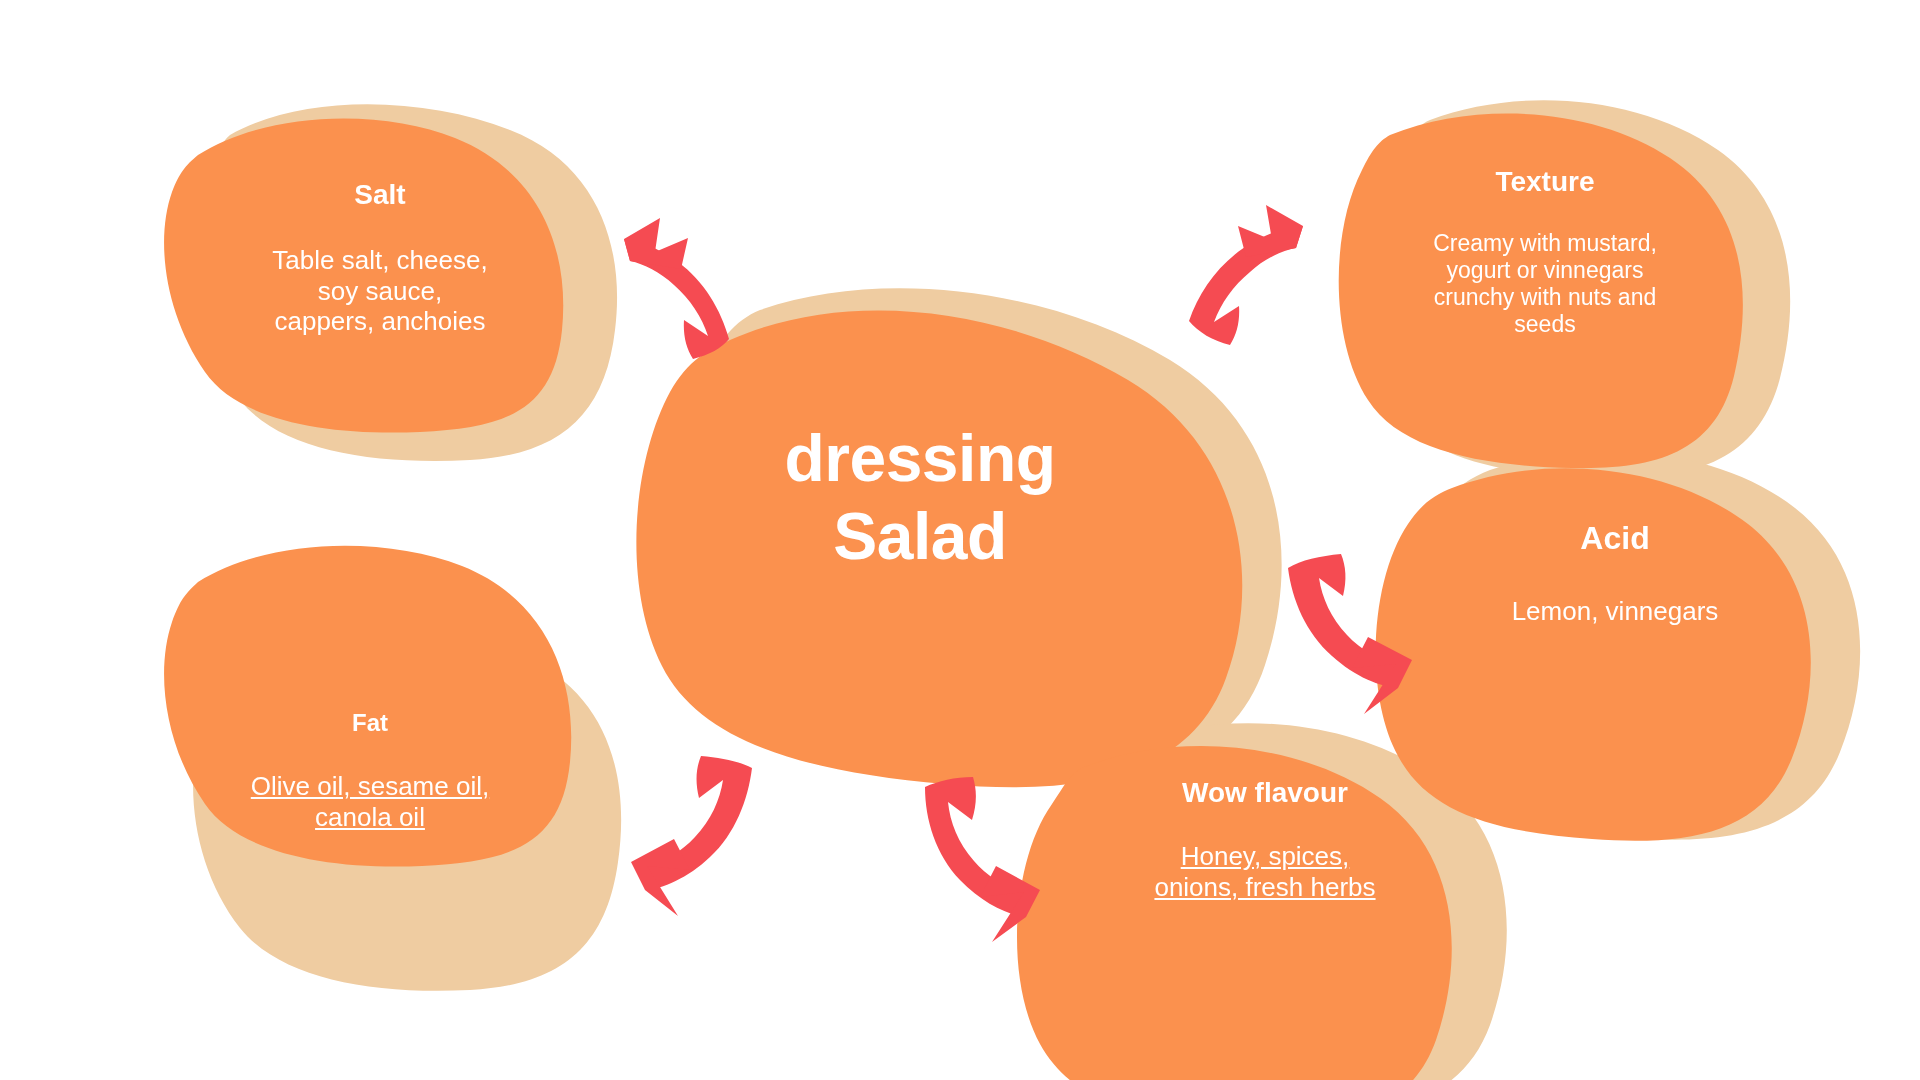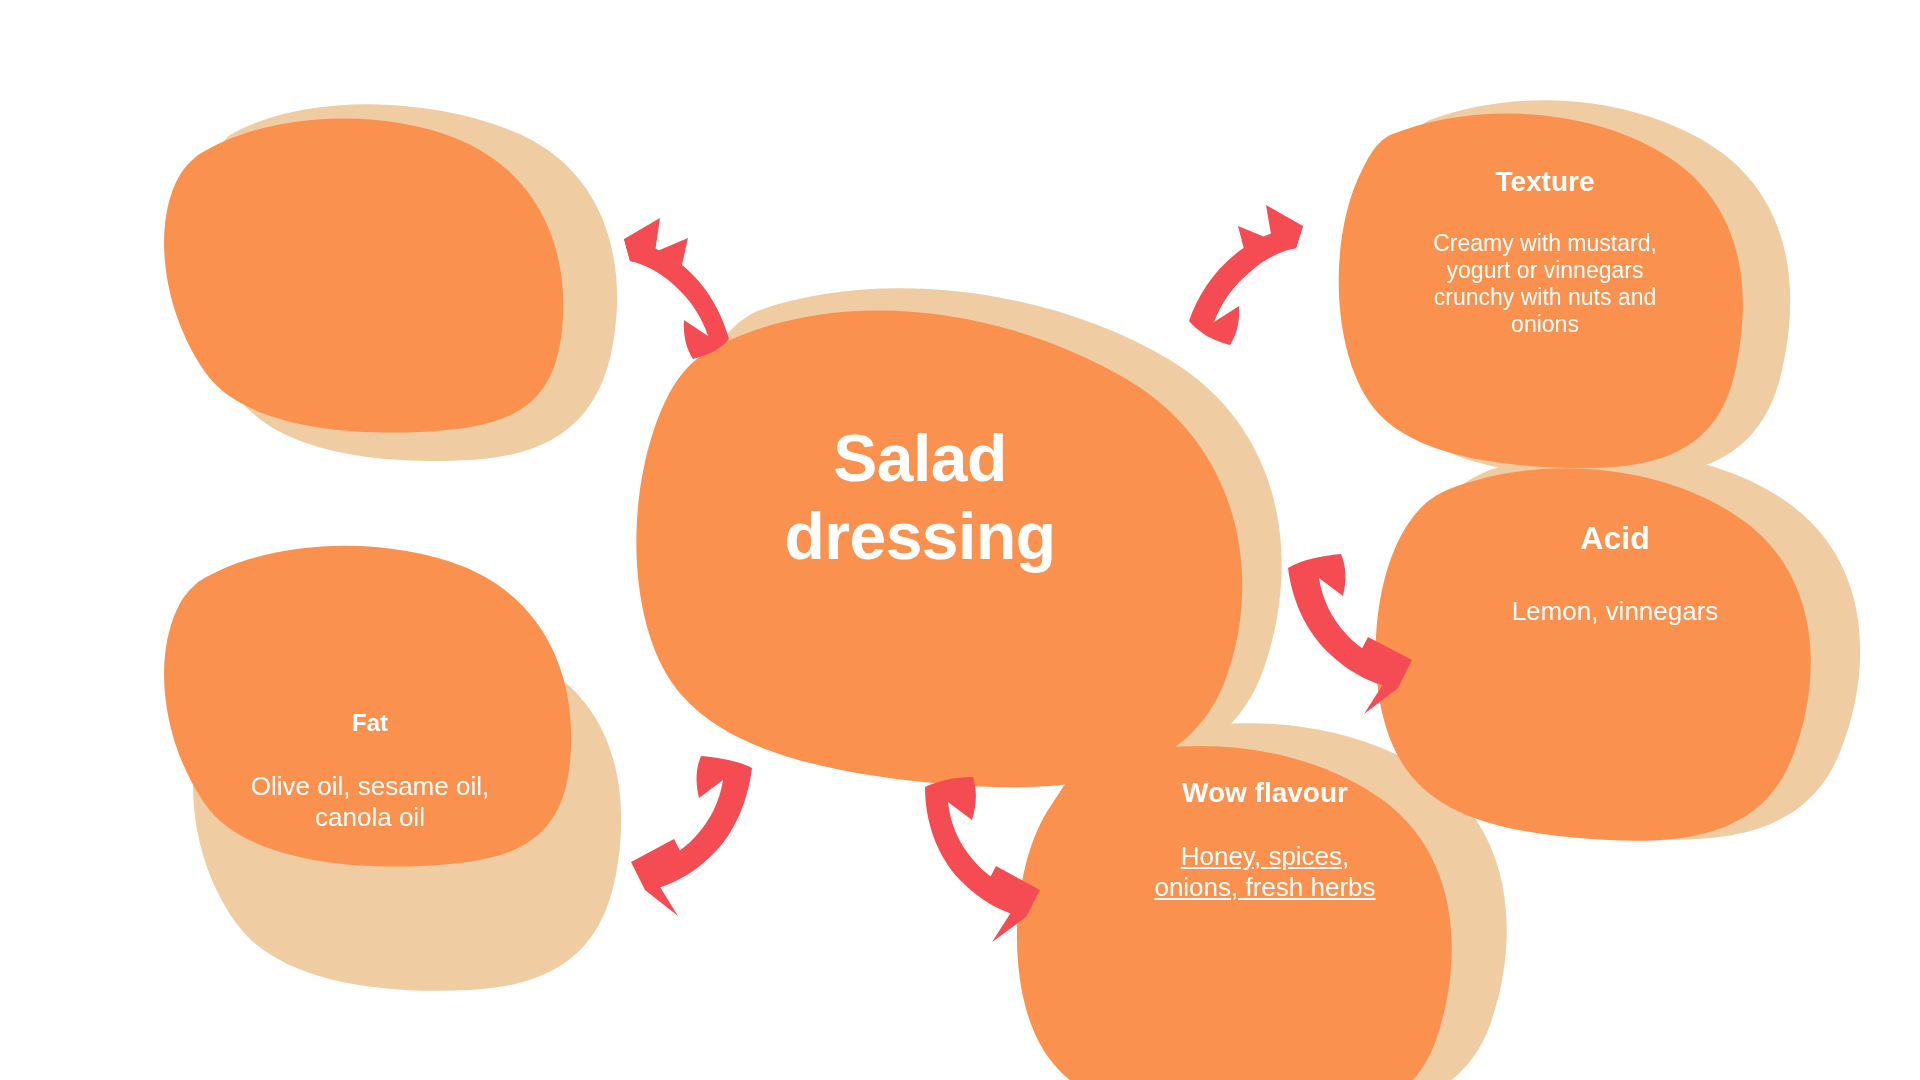--- a/index.html
+++ b/index.html
@@ -46,21 +46,21 @@
   }
 
   
   #salt-text { left:200px; top:178px; width:360px; }
   #salt-text .node-title { font-size:28px; margin-bottom:34px; }
   #salt-text .node-desc  { font-size:26px; }
 
   
   #fat-text { left:190px; top:709px; width:360px; }
   #fat-text .node-title { font-size:24px; margin-bottom:34px; }
-  #fat-text .node-desc  { font-size:26px; }
+  #fat-text .node-desc  { font-size:26px;text-decoration:underline; }
 
   
   #texture-text { left:1370px; top:165px; width:350px; }
   #texture-text .node-title { font-size:28px; margin-bottom:32px; }
   #texture-text .node-desc  { font-size:23px; }
 
   
   #acid-text { left:1440px; top:520px; width:350px; }
   #acid-text .node-title { font-size:32px; margin-bottom:38px; }
   #acid-text .node-desc  { font-size:26px; }
@@ -195,31 +195,37 @@
                  L699,798
                  C695,782 696,768 701,756
                  C721,758 739,761 752,768 Z"></path>
         <path fill="#F54B52" d="M645,890 L678,916 L647,866 L690,870 L674,839 L631,862 Z"></path>
       </g>
 
     </g>
   </svg>
 
   <div class="node-text" id="center-text">
+    <span class="node-title">dressing</span>
     <span class="node-title">Salad</span>
-    <span class="node-title">dressing</span>
-  </div>
-
+  </div>
+
+  <div class="node-text" id="salt-text">
+    <span class="node-title">Salt</span>
+    <span class="node-desc">Table salt, cheese,</span>
+    <span class="node-desc">soy sauce,</span>
+    <span class="node-desc">cappers, anchoies</span>
+  </div>
 
   <div class="node-text" id="texture-text">
     <span class="node-title">Texture</span>
     <span class="node-desc">Creamy with mustard,</span>
     <span class="node-desc">yogurt or vinnegars</span>
     <span class="node-desc">crunchy with nuts and</span>
-    <span class="node-desc">onions</span>
+    <span class="node-desc">seeds</span>
   </div>
 
   <div class="node-text" id="acid-text">
     <span class="node-title">Acid</span>
     <span class="node-desc">Lemon, vinnegars</span>
   </div>
 
   <div class="node-text" id="wow-text">
     <span class="node-title">Wow flavour</span>
     <span class="node-desc">Honey,  spices,</span>

